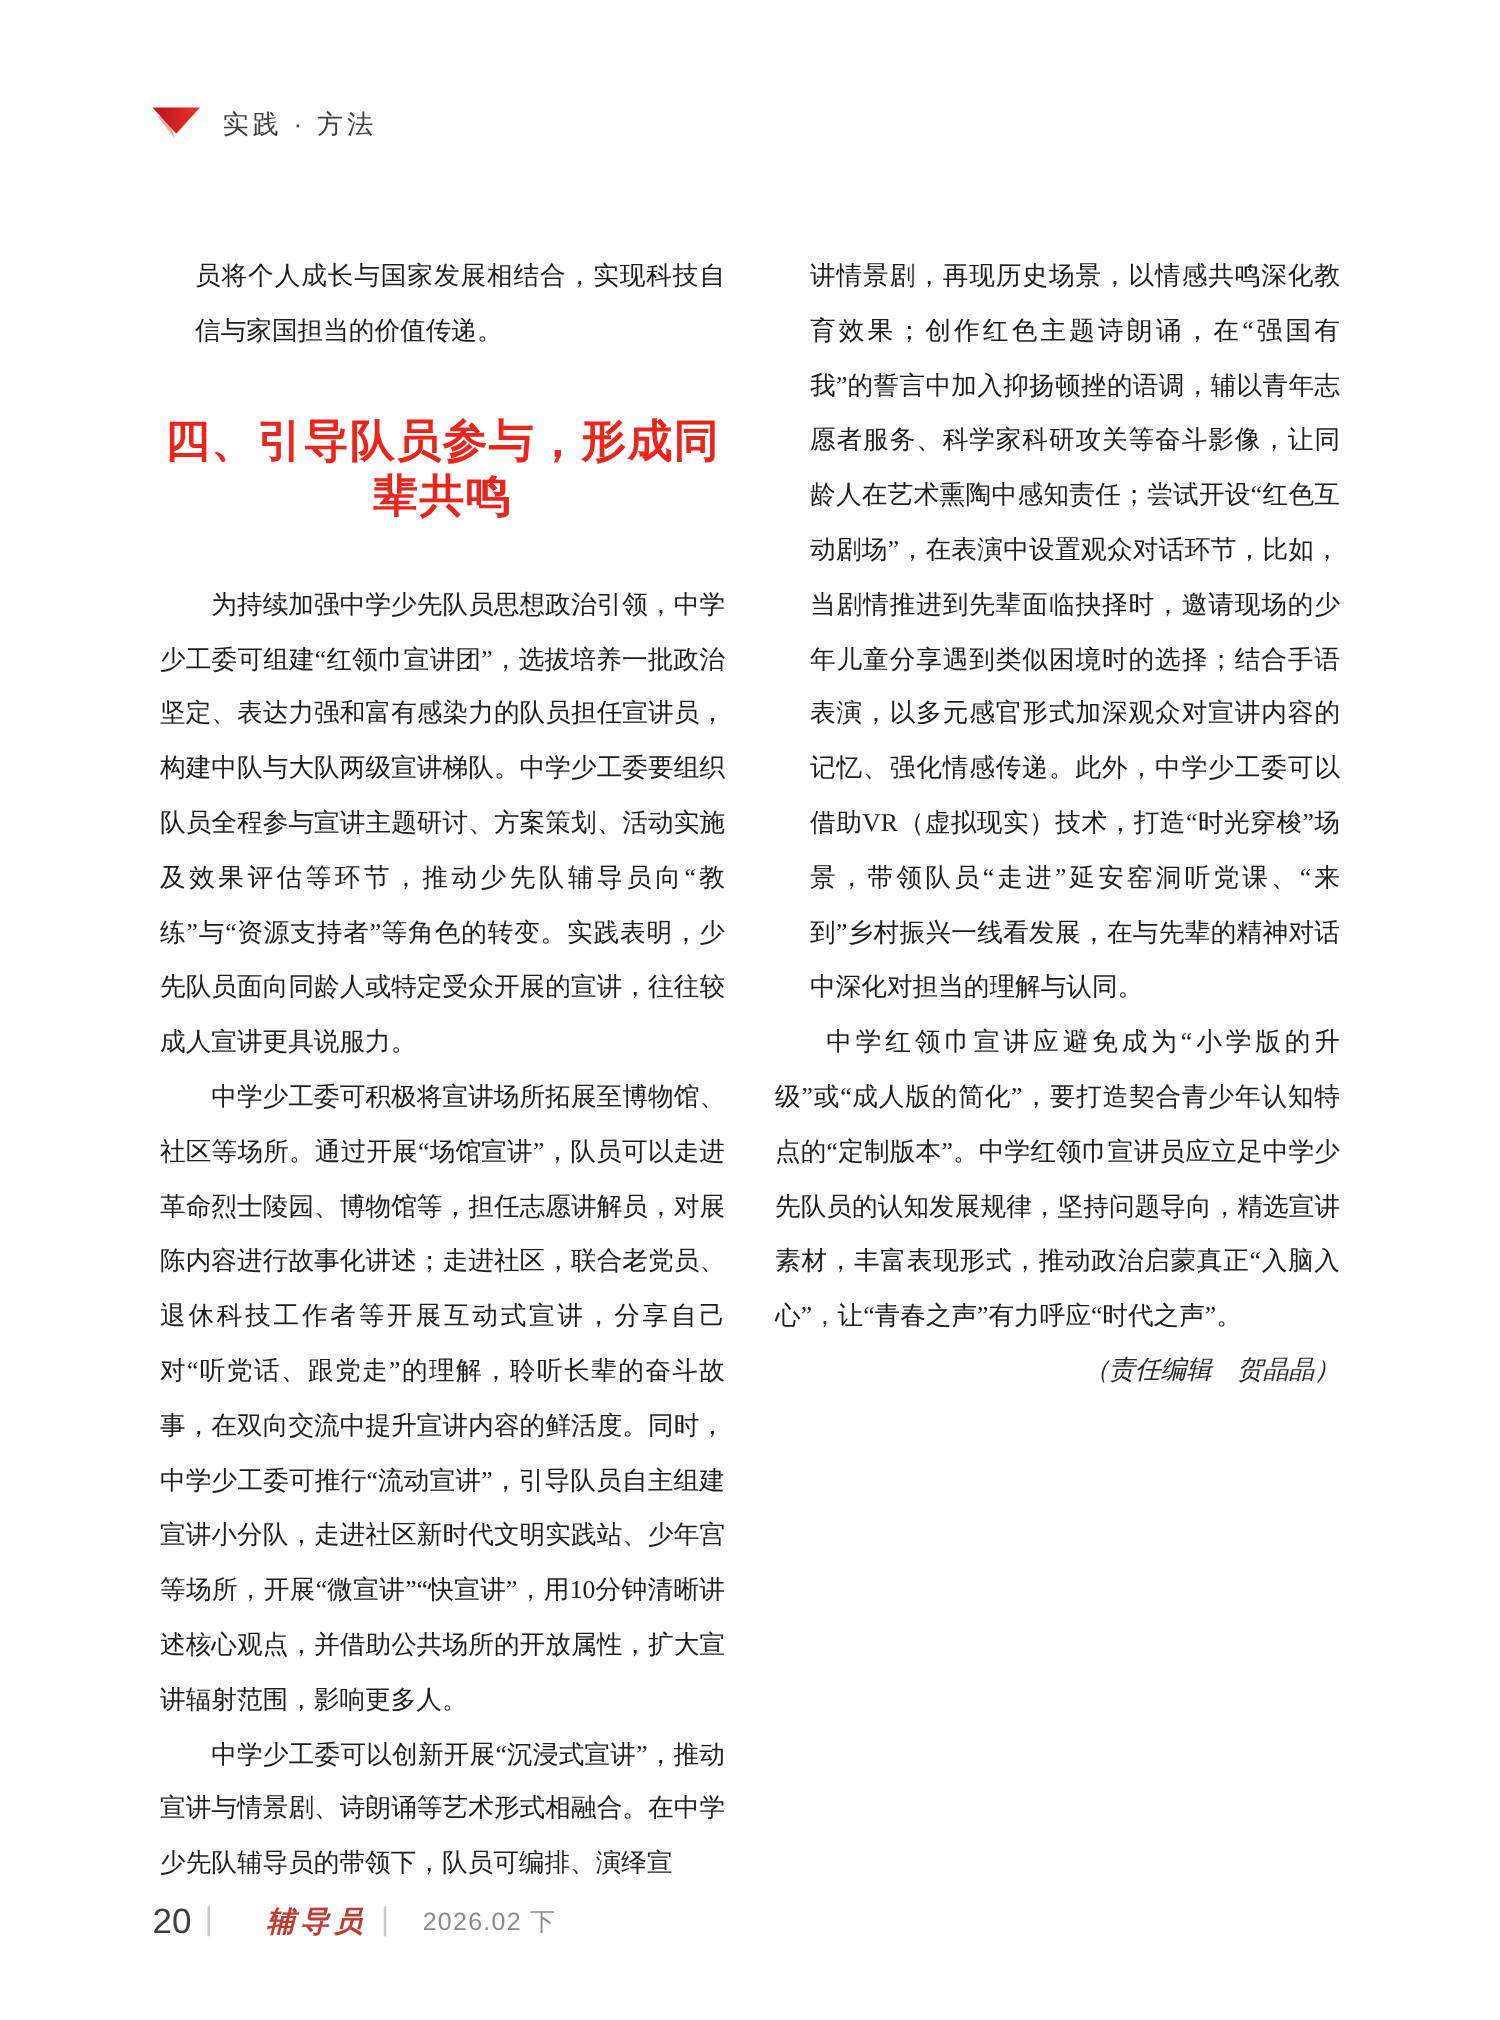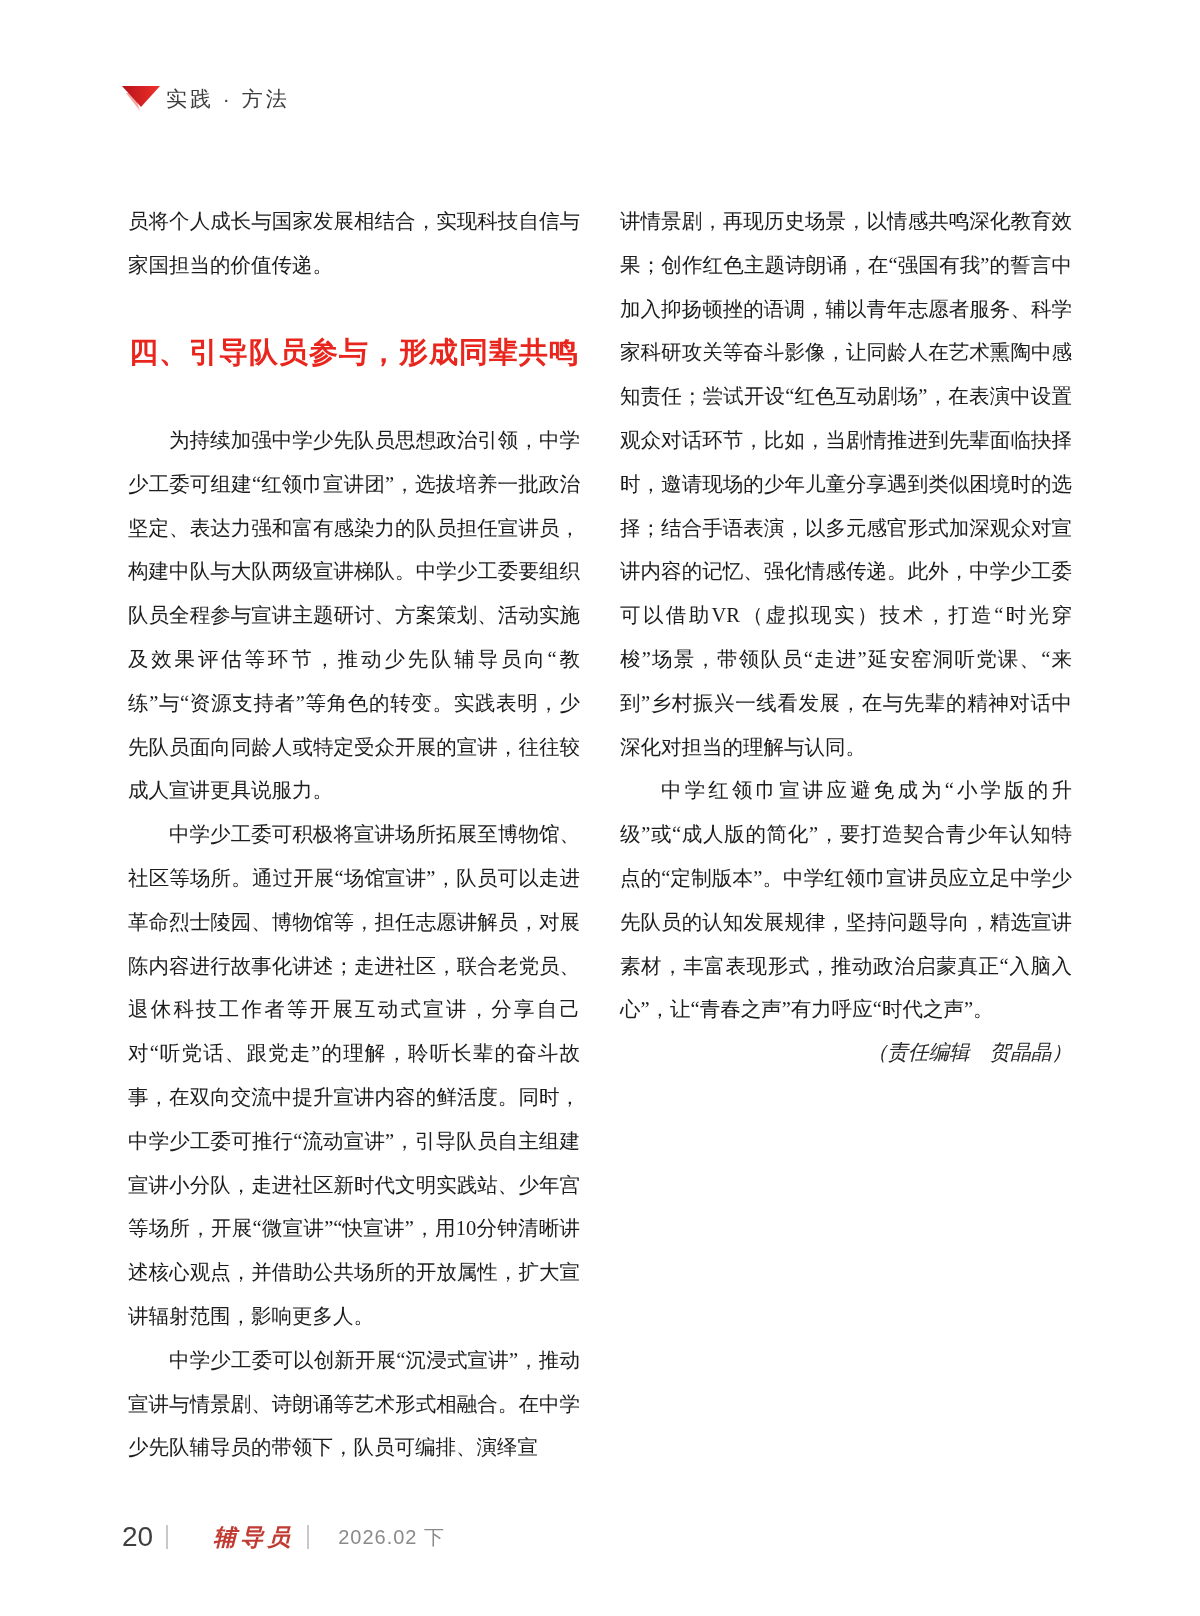--- a/index.html
+++ b/index.html
@@ -7,46 +7,46 @@
     position:relative;
     width:1200px; height:1616px;
     background:#ffffff;
     overflow:hidden;
     font-family:"Liberation Serif","DejaVu Serif",serif;
   }
 
   
   .page-header {
     position:absolute; left:120px; top:82px;
-    display:flex; align-items:center; gap:4px; height:34px;
+    display:flex; align-items:center; gap:16px; height:34px;
   }
   .tri-icon { display:inline-flex; width:42px; height:28px; }
   .section-label {
     font-family:"Liberation Sans","DejaVu Sans",sans-serif;
     font-size:21px; color:#3d3d3d; letter-spacing:3px;
   }
 
   
   .columns {
     position:absolute; left:128px; top:200px; width:944px;
     display:flex; gap:40px;
   }
   .col {
     width:452px;
     font-size:20.5px; line-height:43.8px;
     color:#1c1c1c;
     text-align:justify;
     text-justify:inter-ideograph;
   }
   .para { margin:0; text-indent:2em; }
-  .para.no-indent { text-indent:0; }
+  .para.no-indent { text-indent:0;margin-left:28px; }
   .section-heading {
     margin:43.8px 0;
     font-family:"Liberation Sans","DejaVu Sans",sans-serif;
-    font-size:29px; font-weight:bold;
+    font-size:36px; font-weight:bold;
     color:var(--accent-red,#e8261d);
     text-align:center; text-indent:0;
     line-height:43.8px; letter-spacing:1px;
   }
   .editor-note {
     margin:0; text-align:right; text-indent:0;
     font-style:italic; color:#262626;font-family:Liberation Mono, monospace;
   }
 
   

